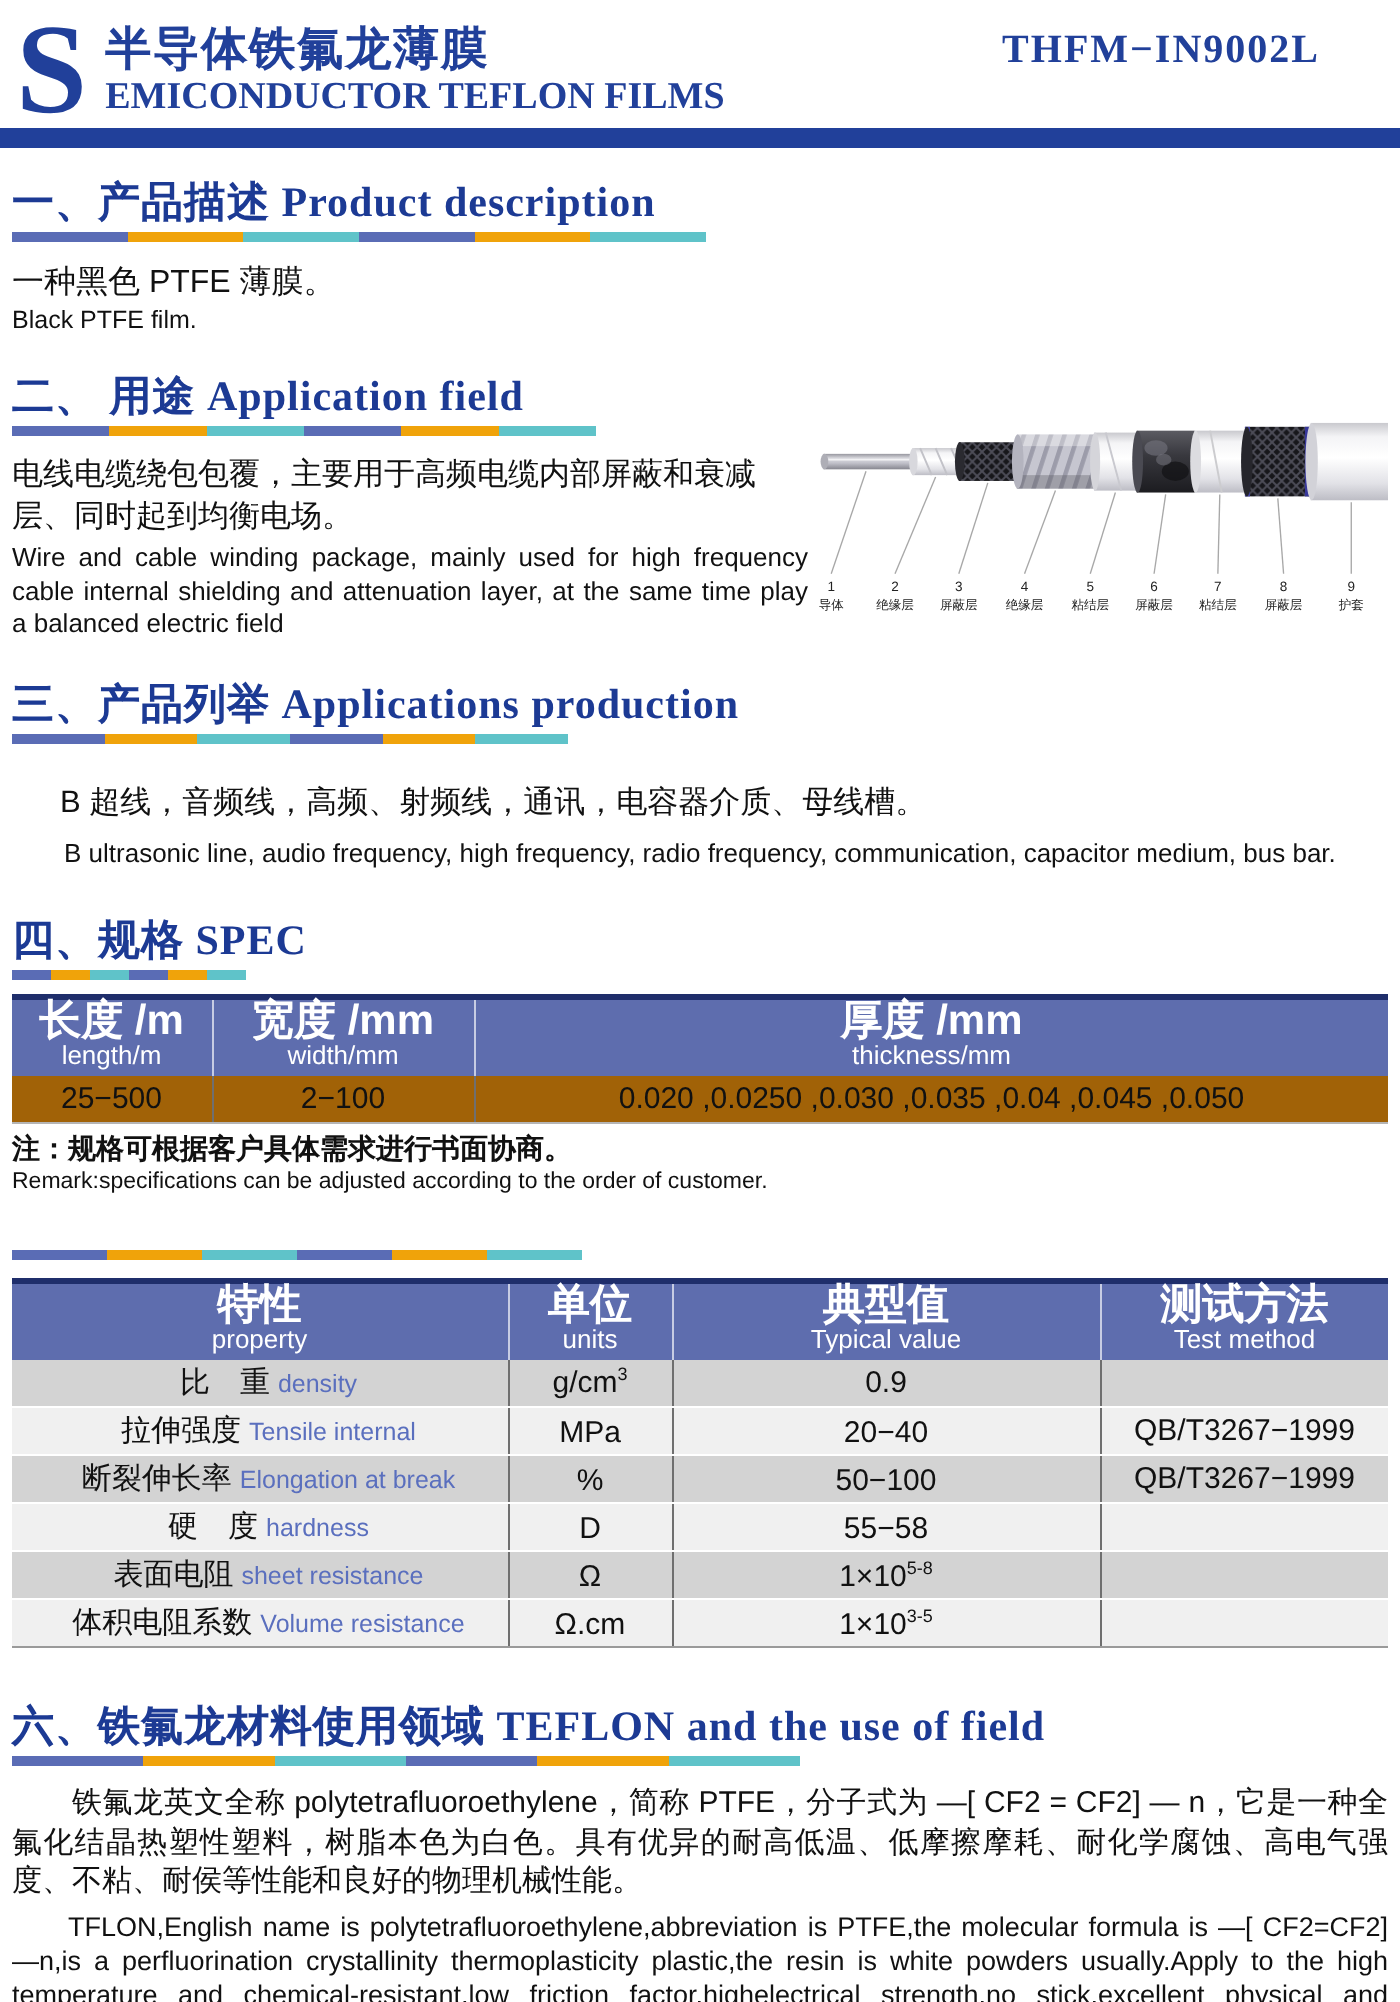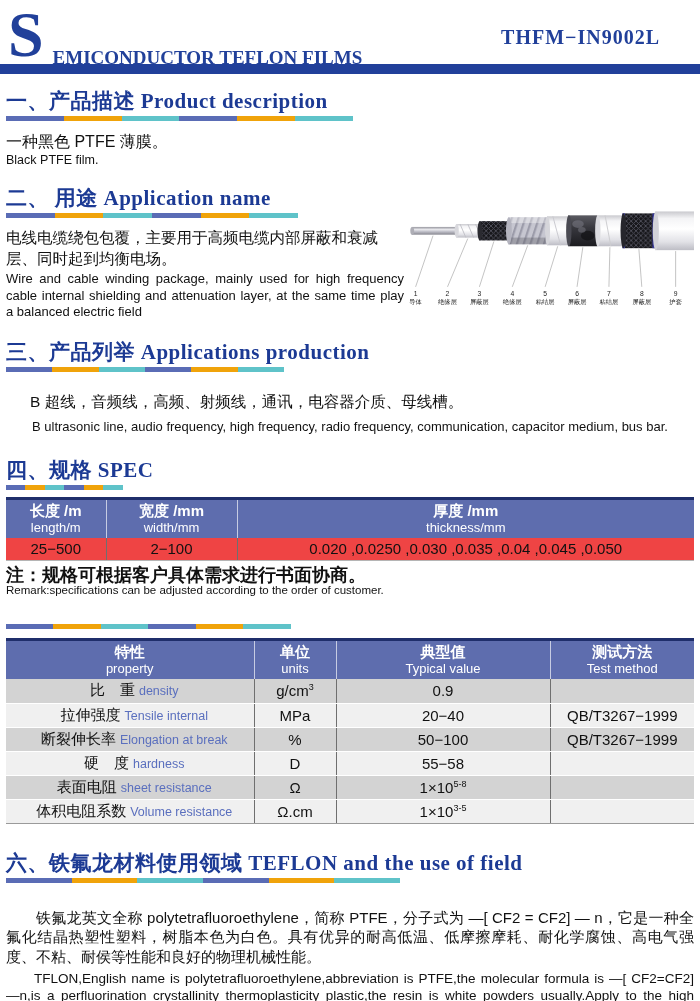--- a/index.html
+++ b/index.html
@@ -5,22 +5,22 @@
   * { margin:0; padding:0; box-sizing:border-box; }
   html,body { width:700px; background:#fff; }
   body { height:1001px; overflow:hidden; font-family:"Liberation Sans", sans-serif; color:#111; }
 
   
   .hdr { position:relative; padding:9px 6px 0 8px; height:64px; }
   .hdr-left { display:flex; align-items:flex-start; }
   .logo-s { font-family:"Liberation Serif", serif; font-weight:bold; font-size:64px; line-height:52px; color:#21409a; margin-right:9px; }
   .hdr-titles { padding-top:2px; }
   .hdr-cn { font-size:23px; font-weight:bold; color:#21409a; line-height:26px; letter-spacing:1px; }
-  .hdr-en { font-family:"Liberation Serif", serif; font-weight:bold; font-size:19px; color:#21409a; line-height:24px;margin-top:35px; }
-  .hdr-model { position:absolute; top:26px; right:40px; font-family:"Liberation Serif", serif; font-weight:bold; font-size:20px; color:#21409a; letter-spacing:1px; }
+  .hdr-en { font-family:"Liberation Serif", serif; font-weight:bold; font-size:19px; color:#21409a; line-height:24px; }
+  .hdr-model { position:absolute; top:14px; right:40px; font-family:"Liberation Serif", serif; font-weight:bold; font-size:20px; color:#21409a; letter-spacing:1px; }
   .hdr-bar { height:10px; background:#21409a; }
 
   
   .content { padding:0 6px; }
   .sec-title { font-family:"Liberation Serif", serif; font-weight:bold; font-size:21px; color:#1c3a94; line-height:25px; letter-spacing:0.5px; }
   .divider { height:5px; margin-top:2px;
     background:linear-gradient(90deg,
       #5a6cb5 0%, #5a6cb5 16.66%,
       #f0a30a 16.66%, #f0a30a 33.33%,
       #5fc3c9 33.33%, #5fc3c9 50%,
@@ -43,70 +43,71 @@
   .s3-en { margin-top:7px; font-size:13px; line-height:16px; text-indent:26px; }
 
   .s4 { margin-top:23px; }
   .s5 { margin-top:27px; }
 
   table { border-collapse:collapse; table-layout:fixed; width:688px; }
   .dtable { border-top:3px solid #1f2e6b; margin-top:7px; }
   .dtable th { background:#5e6dae; color:#fff; font-weight:normal; vertical-align:middle; padding:2px 0 3px; }
   .dtable th + th { border-left:1px solid rgba(255,255,255,0.65); }
   .dtable td + td { border-left:1px solid #6f6f6f; }
-  .th-cn { font-size:15px; font-weight:bold; line-height:18px;text-align:center; }
+  .th-cn { font-size:21px; font-weight:bold; line-height:18px;text-align:center; }
   .th-en { font-size:13px; line-height:15px; }
   .dtable td { text-align:center; font-size:15px; }
 
-  .spec td { background:#ef4444; height:23px; border-bottom:1px solid #b5b5b5; }
-  .note-cn { margin-top:6px; font-size:18px; font-weight:bold; line-height:16px; }
+  .spec td { background:#a16207; height:23px; border-bottom:1px solid #b5b5b5; }
+  .note-cn { margin-top:6px; font-size:14px; font-weight:bold; line-height:16px;font-family:Liberation Mono, monospace; }
   .note-en { font-size:11.5px; line-height:14px; }
 
   .props { margin-top:9px; }
   .props td { height:24px; border-bottom:1px solid #fff; }
   .props tr.rg td { background:#d3d3d3; }
   .props tr.rl td { background:#f0f0f0; }
   .props tr:last-child td { border-bottom:1px solid #9a9a9a; }
   .prop-cell { text-align:right; padding-left:9px; }
   .prop-cn { font-size:15px; color:#111; }
   .prop-en { font-size:12.5px; color:#5a6fbe; margin-left:4px; }
   sup { font-size:9px; }
 
   .s6 { margin-top:27px; }
-  .s6-cn { margin-top:25px; font-size:15px; line-height:19.5px; text-indent:2em; text-align:justify; }
+  .s6-cn { margin-top:9px; font-size:15px; line-height:19.5px; text-indent:2em; text-align:justify; }
   .s6-en { margin-top:4px; font-size:13.5px; line-height:17px; text-indent:28px; text-align:justify; }
 
   .cable-svg text { font-family:"Liberation Sans", sans-serif; }
 </style>
 </head>
 <body>
 
 <div class="hdr">
   <div class="hdr-left">
     <div class="logo-s">S</div>
     <div class="hdr-titles">
+      <div class="hdr-cn">半导体铁氟龙薄膜</div>
       <div class="hdr-en">EMICONDUCTOR TEFLON FILMS</div>
     </div>
   </div>
   <div class="hdr-model">THFM−IN9002L</div>
 </div>
 <div class="hdr-bar"></div>
 
 <div class="content">
 
   <div class="s1">
     <div class="sec-title">一、产品描述 Product description</div>
     <div class="divider" style="width:347px"></div>
     <div class="s1-cn">一种黑色 PTFE 薄膜。</div>
     <div class="s1-en">Black PTFE film.</div>
   </div>
 
   <div class="s2">
     <div class="s2-left">
-      <div class="sec-title">二、 用途 Application name</div>
+      <div class="sec-title">二、 用途 Application field</div>
       <div class="divider" style="width:292px"></div>
       <div class="s2-cn">电线电缆绕包包覆，主要用于高频电缆内部屏蔽和衰减层、同时起到均衡电场。</div>
       <div class="s2-en">Wire and cable winding package, mainly used for high frequency cable internal shielding and attenuation layer, at the same time play a balanced electric field</div>
     </div>
     <div class="s2-right">
       <svg class="cable-svg" width="290" height="124" viewBox="0 0 300 128">
         <defs>
           <linearGradient id="gWhite" x1="0" y1="0" x2="0" y2="1">
             <stop offset="0" stop-color="#c9c9ce"></stop>
               <stop offset="0.18" stop-color="#f4f4f6"></stop>

